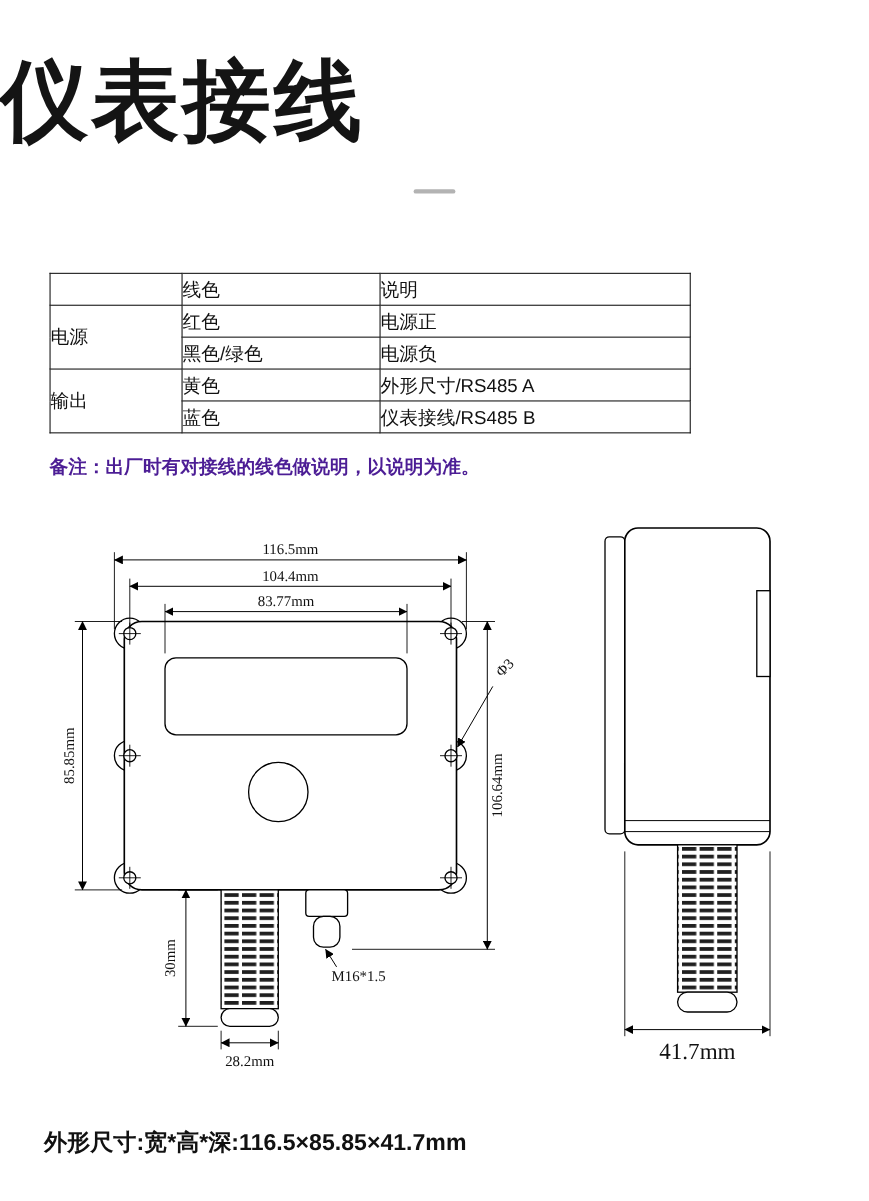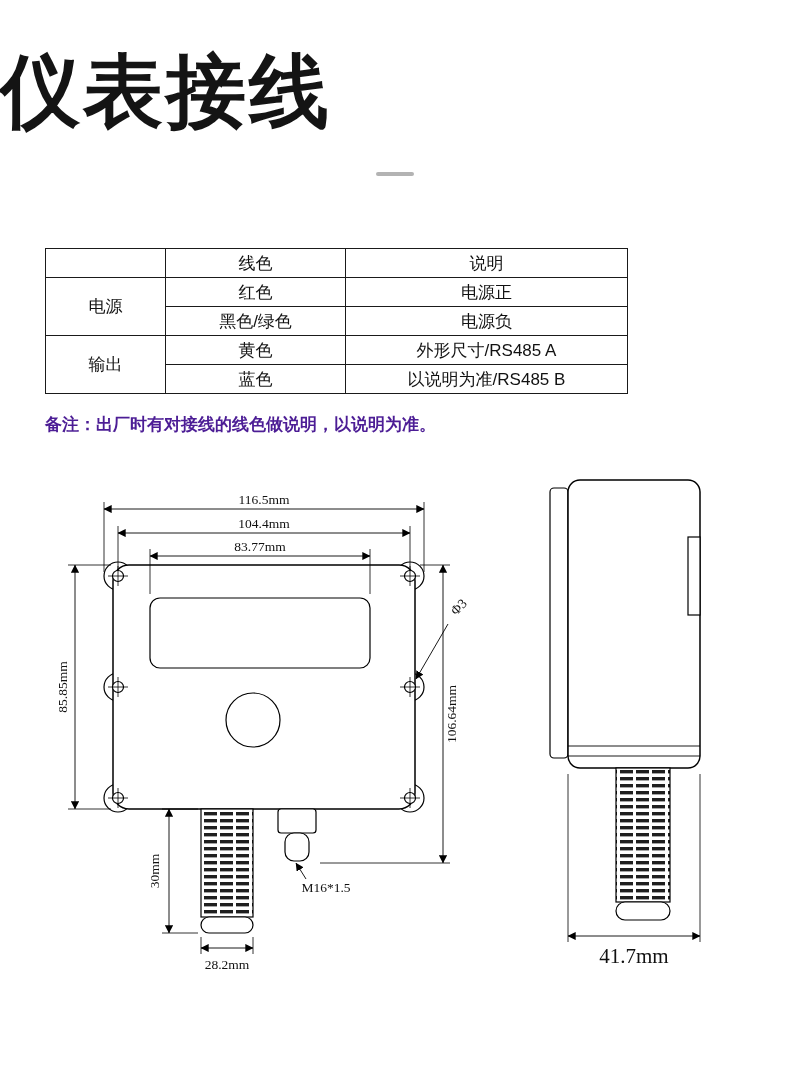--- a/index.html
+++ b/index.html
@@ -12,21 +12,21 @@
     font-size:80px;font-weight:900;letter-spacing:3px;color:#141414;line-height:1.2;
   }
   .title-underline{
     position:absolute;top:172px;left:50%;transform:translateX(-50%);
     width:38px;height:4px;background:#b3b3b3;border-radius:2px;
   }
   table.wiring-table{
     position:absolute;top:248px;left:45px;border-collapse:collapse;table-layout:fixed;
   }
   table.wiring-table td{
-    border:1px solid #1a1a1a;text-align:center;vertical-align:middle;
+    border:1px solid #1a1a1a;text-align:left;vertical-align:middle;
     font-size:17px;height:28px;padding:0;color:#111;font-weight:400;
   }
   .note{
     position:absolute;top:413px;left:45px;font-size:17px;font-weight:600;color:#4c1d95;
   }
   .drawing{position:absolute;top:462px;left:28px;width:734px;height:530px;}
   .footer{
     position:absolute;top:1024px;left:40px;font-size:21px;font-weight:700;color:#111;
   }
   
@@ -72,21 +72,21 @@
         <td>黑色/绿色</td>
         <td>电源负</td>
       </tr>
       <tr>
         <td rowspan="2">输出</td>
         <td>黄色</td>
         <td>外形尺寸/RS485 A</td>
       </tr>
       <tr>
         <td>蓝色</td>
-        <td>以说明为准/RS485 B</td>
+        <td>仪表接线/RS485 B</td>
       </tr>
     </tbody>
   </table>
 
   <div class="note">备注：出厂时有对接线的线色做说明，以说明为准。</div>
 
   <svg class="drawing" viewBox="0 0 734 530" xmlns="http://www.w3.org/2000/svg">
     <defs>
       <marker id="arrow" viewBox="0 0 10 10" refX="9.5" refY="5" markerWidth="9" markerHeight="9" orient="auto-start-reverse">
         <path d="M0,0 L10,5 L0,10 z" fill="#000"></path>
@@ -200,14 +200,15 @@
         <rect class="detail" x="588" y="440" width="54" height="18" rx="9"></rect>
       </g>
 
       <line class="thin" x1="540" y1="312" x2="540" y2="480"></line>
       <line class="thin" x1="672" y1="312" x2="672" y2="480"></line>
       <line class="dimline" x1="540" y1="474" x2="672" y2="474" marker-start="url(#arrow)" marker-end="url(#arrow)"></line>
       <text class="dim-label-big" x="606" y="501" text-anchor="middle">41.7mm</text>
     </g>
   </svg>
 
+  <div class="footer">外形尺寸:宽*高*深:116.5×85.85×41.7mm</div>
 
 </div>
 
 </body></html>

